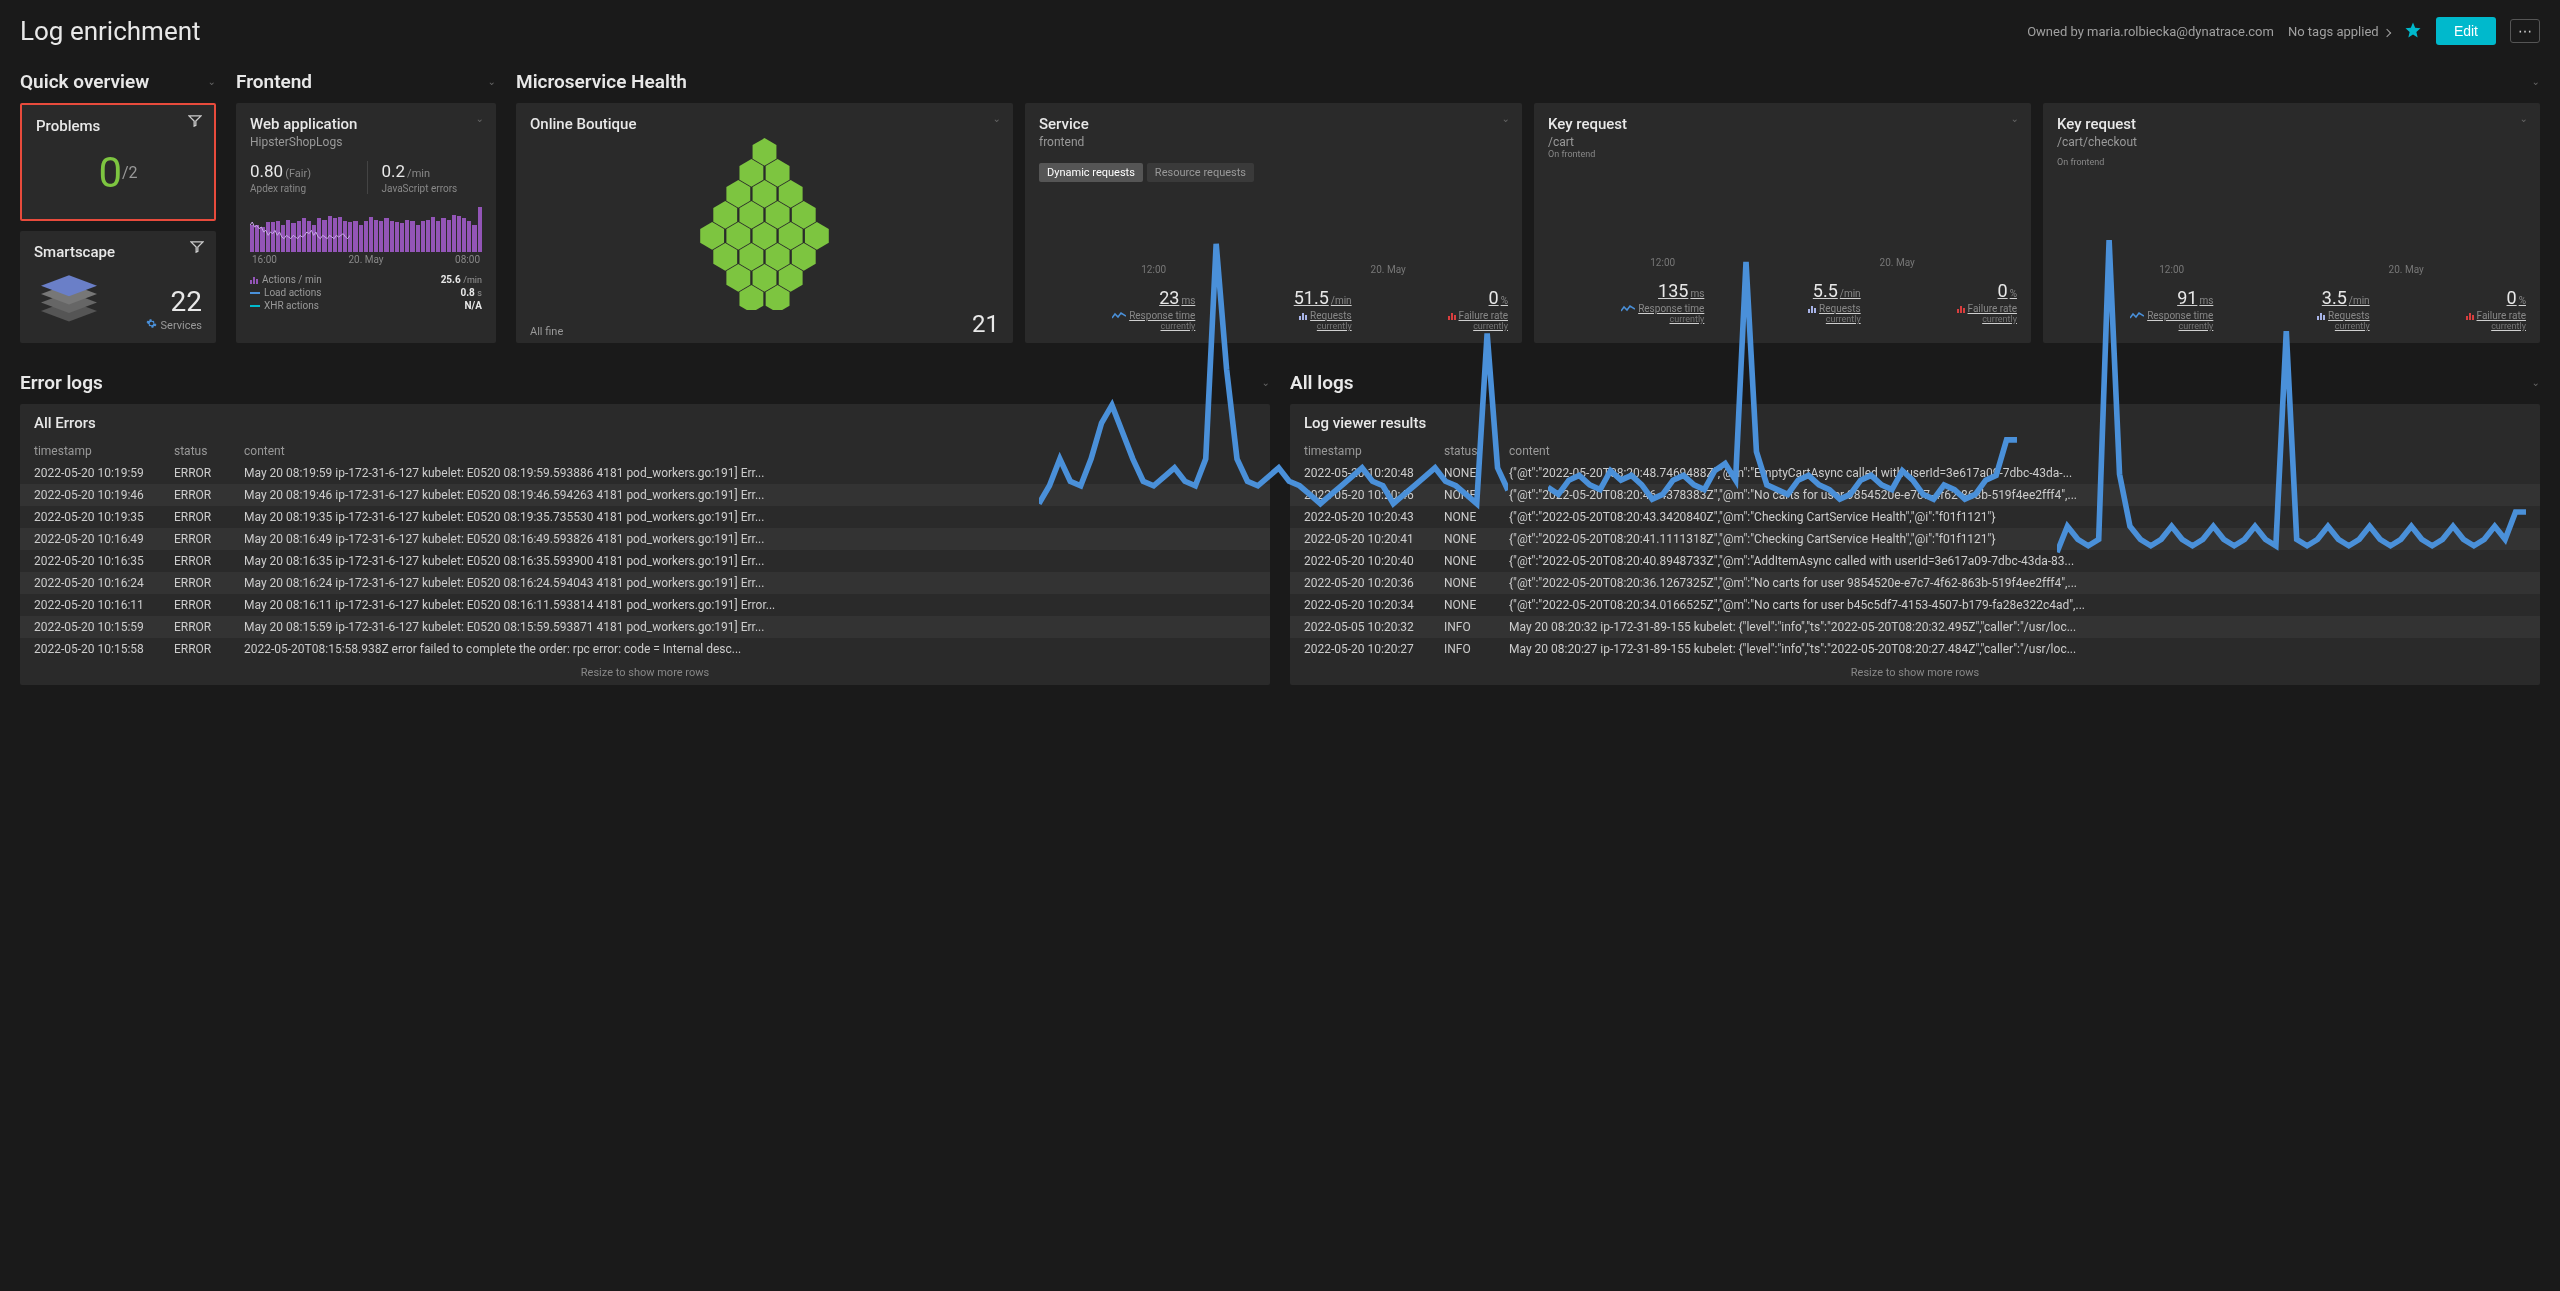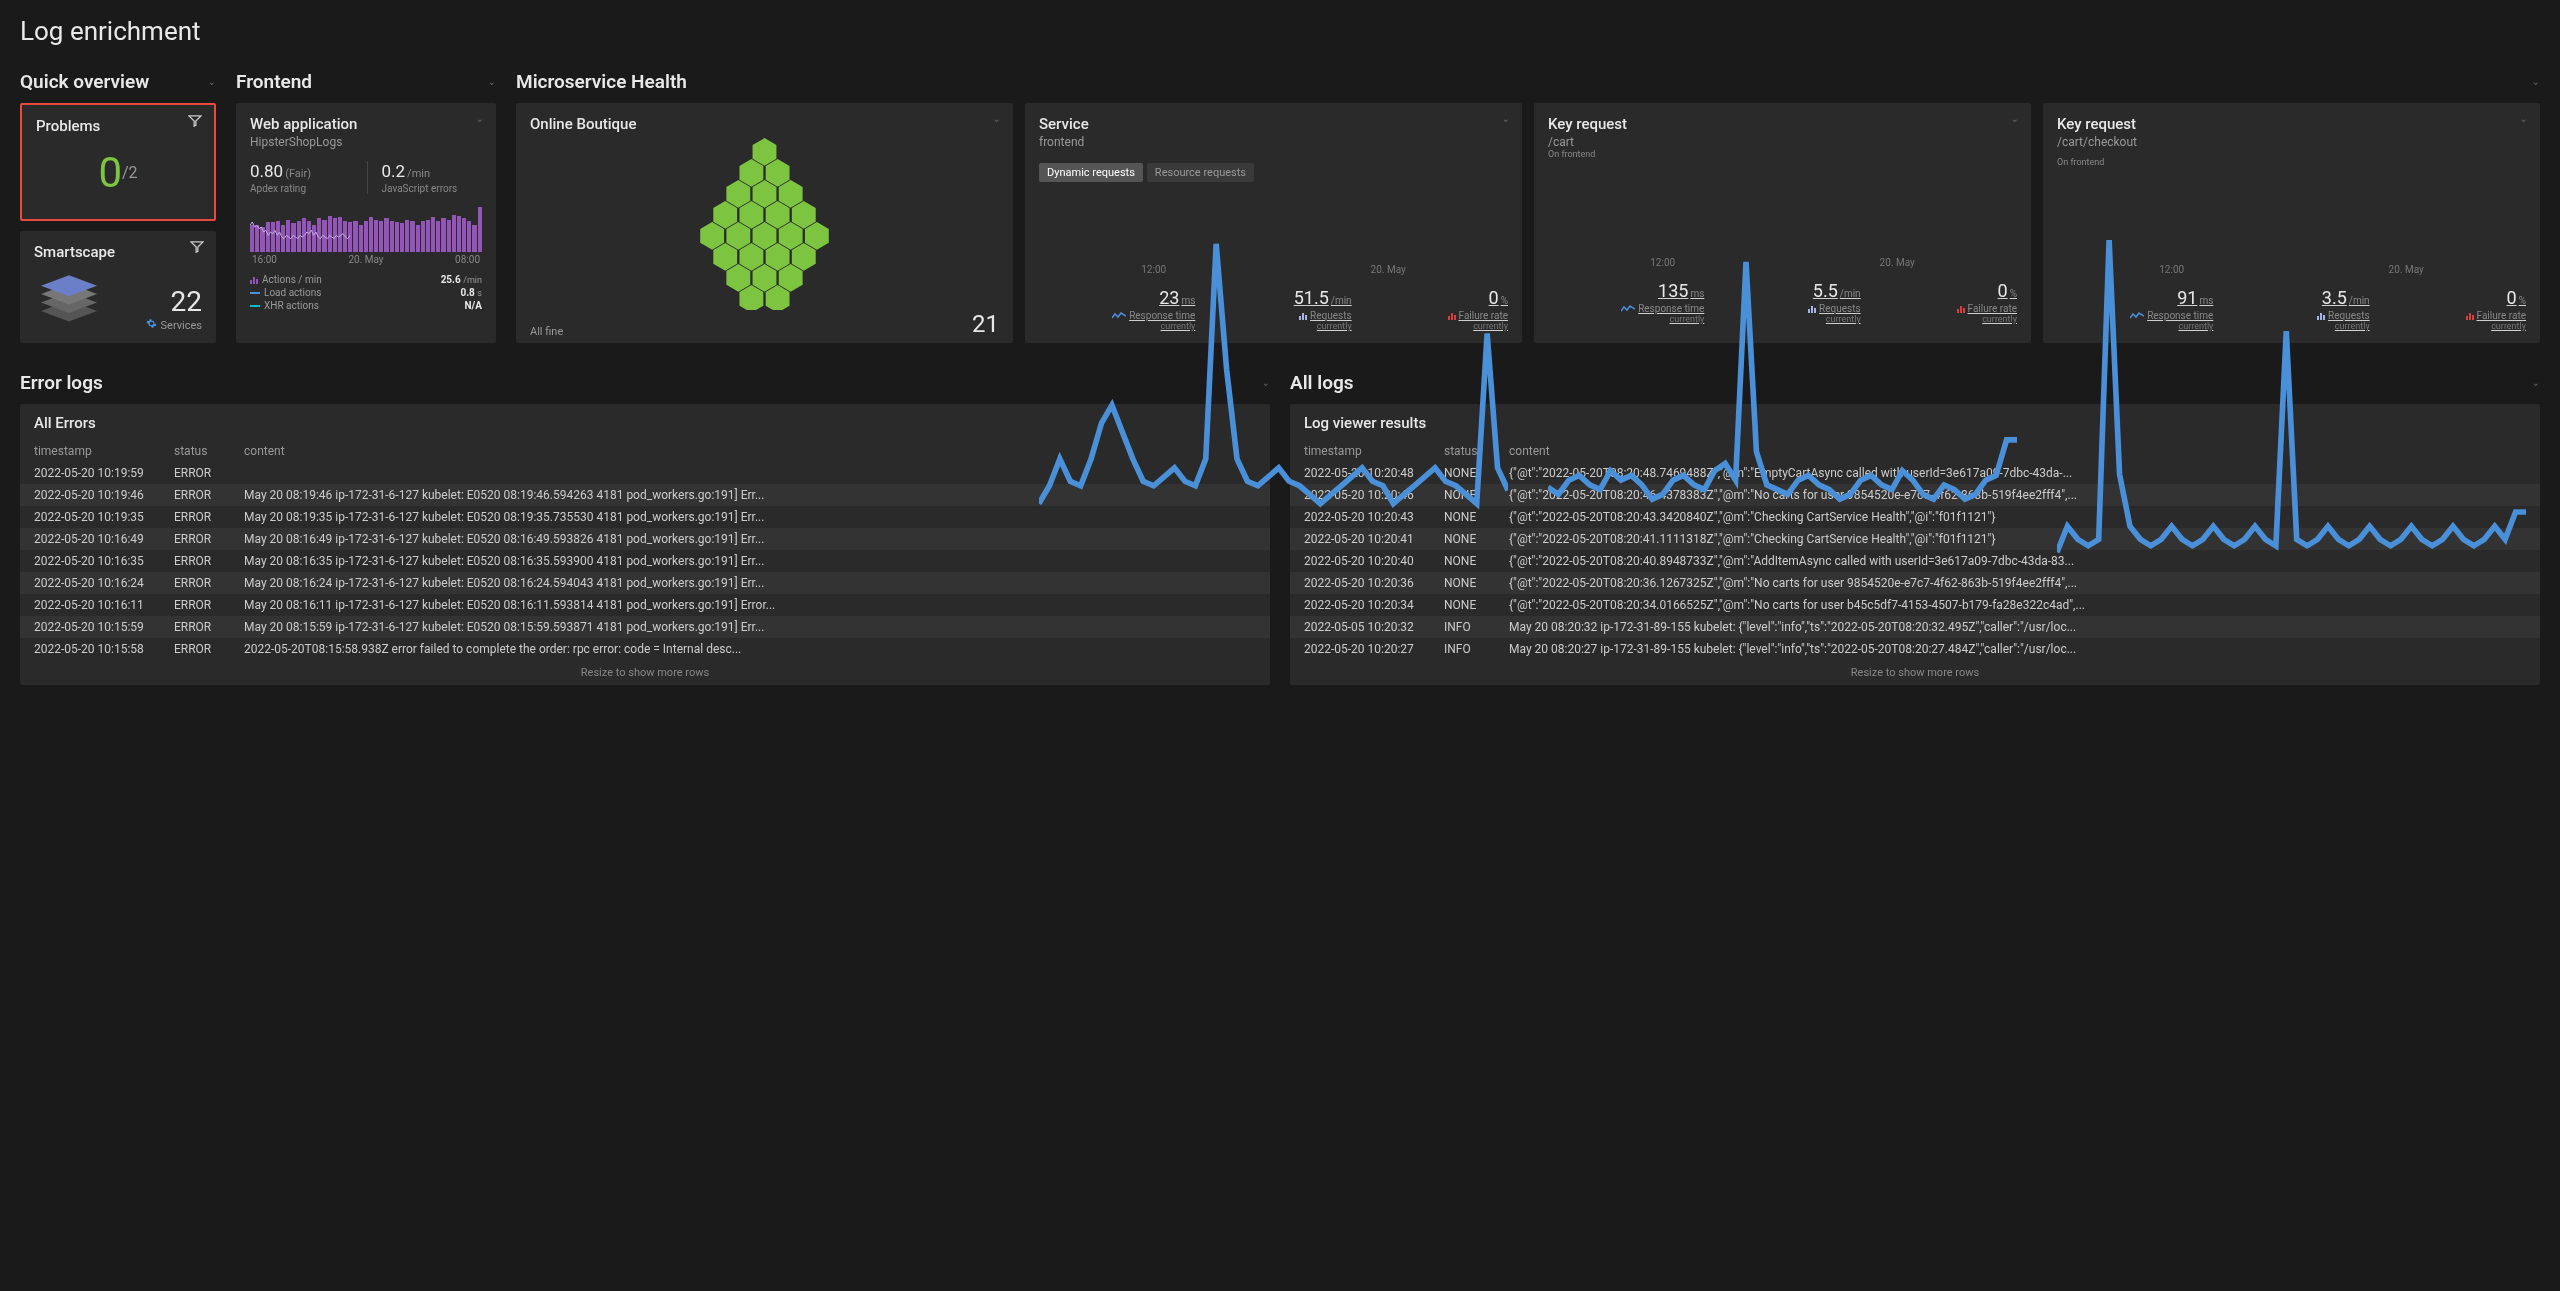--- a/index.html
+++ b/index.html
@@ -223,20 +223,34 @@
 .bar-icon { display: inline-flex; gap: 1px; align-items: flex-end; height: 8px; }
 .bar-icon span { width: 2px; background: currentColor; }
 .bar-icon span:nth-child(1){height:4px} .bar-icon span:nth-child(2){height:7px} .bar-icon span:nth-child(3){height:5px}
 .squiggle { width: 14px; height: 8px; }
 </style>
 </head>
 <body>
 
 <div class="header">
   <h1 class="page-title">Log enrichment</h1>
+  <div class="header-right">
+    <span>Owned by maria.rolbiecka@dynatrace.com</span>
+    <span>
+      <span>No tags applied</span>
+      <span class="chevron-right"></span>
+    </span>
+    <span class="star-icon">
+      <svg viewBox="0 0 24 24">
+          <path d="M12 2l2.9 6.9L22 9.8l-5.5 4.9L18.2 22 12 18.1 5.8 22l1.7-7.3L2 9.8l7.1-.9z"></path>
+        </svg>
+    </span>
+    <button class="edit-btn">Edit</button>
+    <button class="more-btn">⋯</button>
+  </div>
 </div>
 
 <div class="dashboard-row">
 
   <div class="section quick-overview">
     <div class="section-header">
       <span class="section-title">Quick overview</span>
       <span class="expand-icon">⌄</span>
     </div>
     <div class="tile problems-tile">
@@ -1067,20 +1081,21 @@
       <div class="log-tile-title">All Errors</div>
       <div class="log-header-row">
         <span>timestamp</span>
         <span>status</span>
         <span>content</span>
       </div>
       <div id="error-rows">
           <div class="log-row">
             <span>2022-05-20 10:19:59</span>
             <span>ERROR</span>
+            <span class="log-content">May 20 08:19:59 ip-172-31-6-127 kubelet: E0520 08:19:59.593886 4181 pod_workers.go:191] Err...</span>
           </div>
           <div class="log-row">
             <span>2022-05-20 10:19:46</span>
             <span>ERROR</span>
             <span class="log-content">May 20 08:19:46 ip-172-31-6-127 kubelet: E0520 08:19:46.594263 4181 pod_workers.go:191] Err...</span>
           </div>
           <div class="log-row">
             <span>2022-05-20 10:19:35</span>
             <span>ERROR</span>
             <span class="log-content">May 20 08:19:35 ip-172-31-6-127 kubelet: E0520 08:19:35.735530 4181 pod_workers.go:191] Err...</span>

